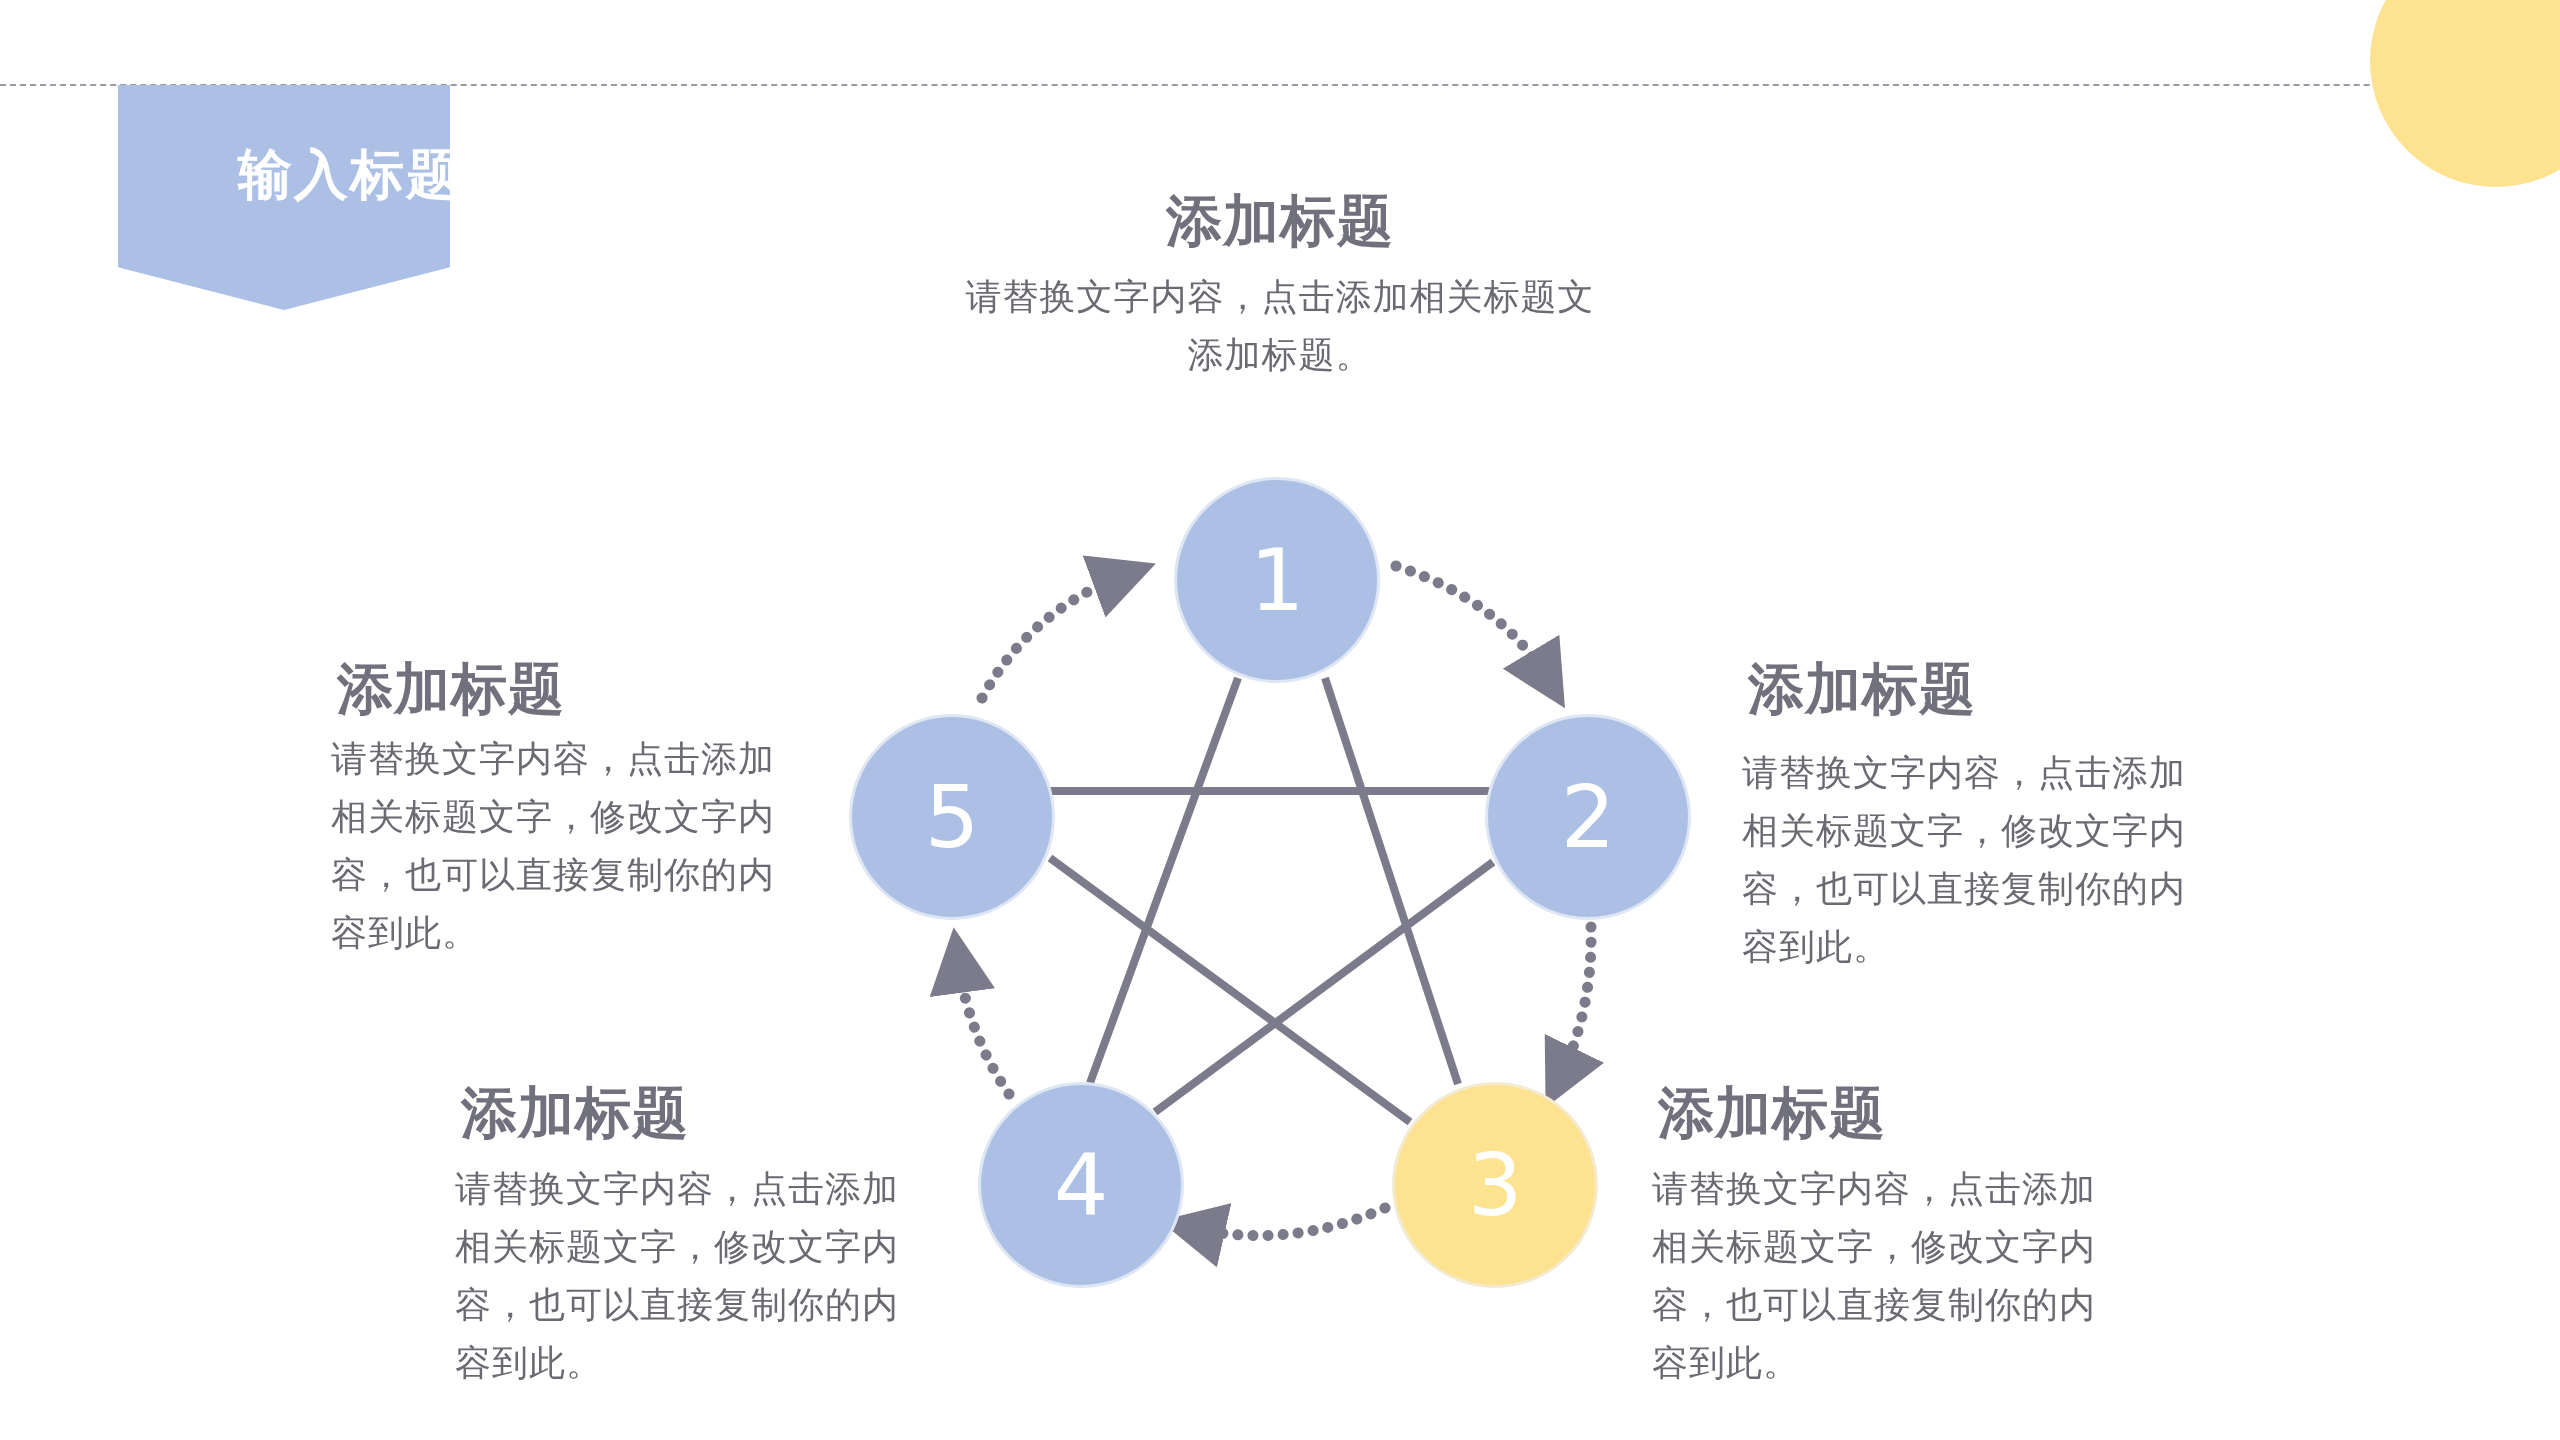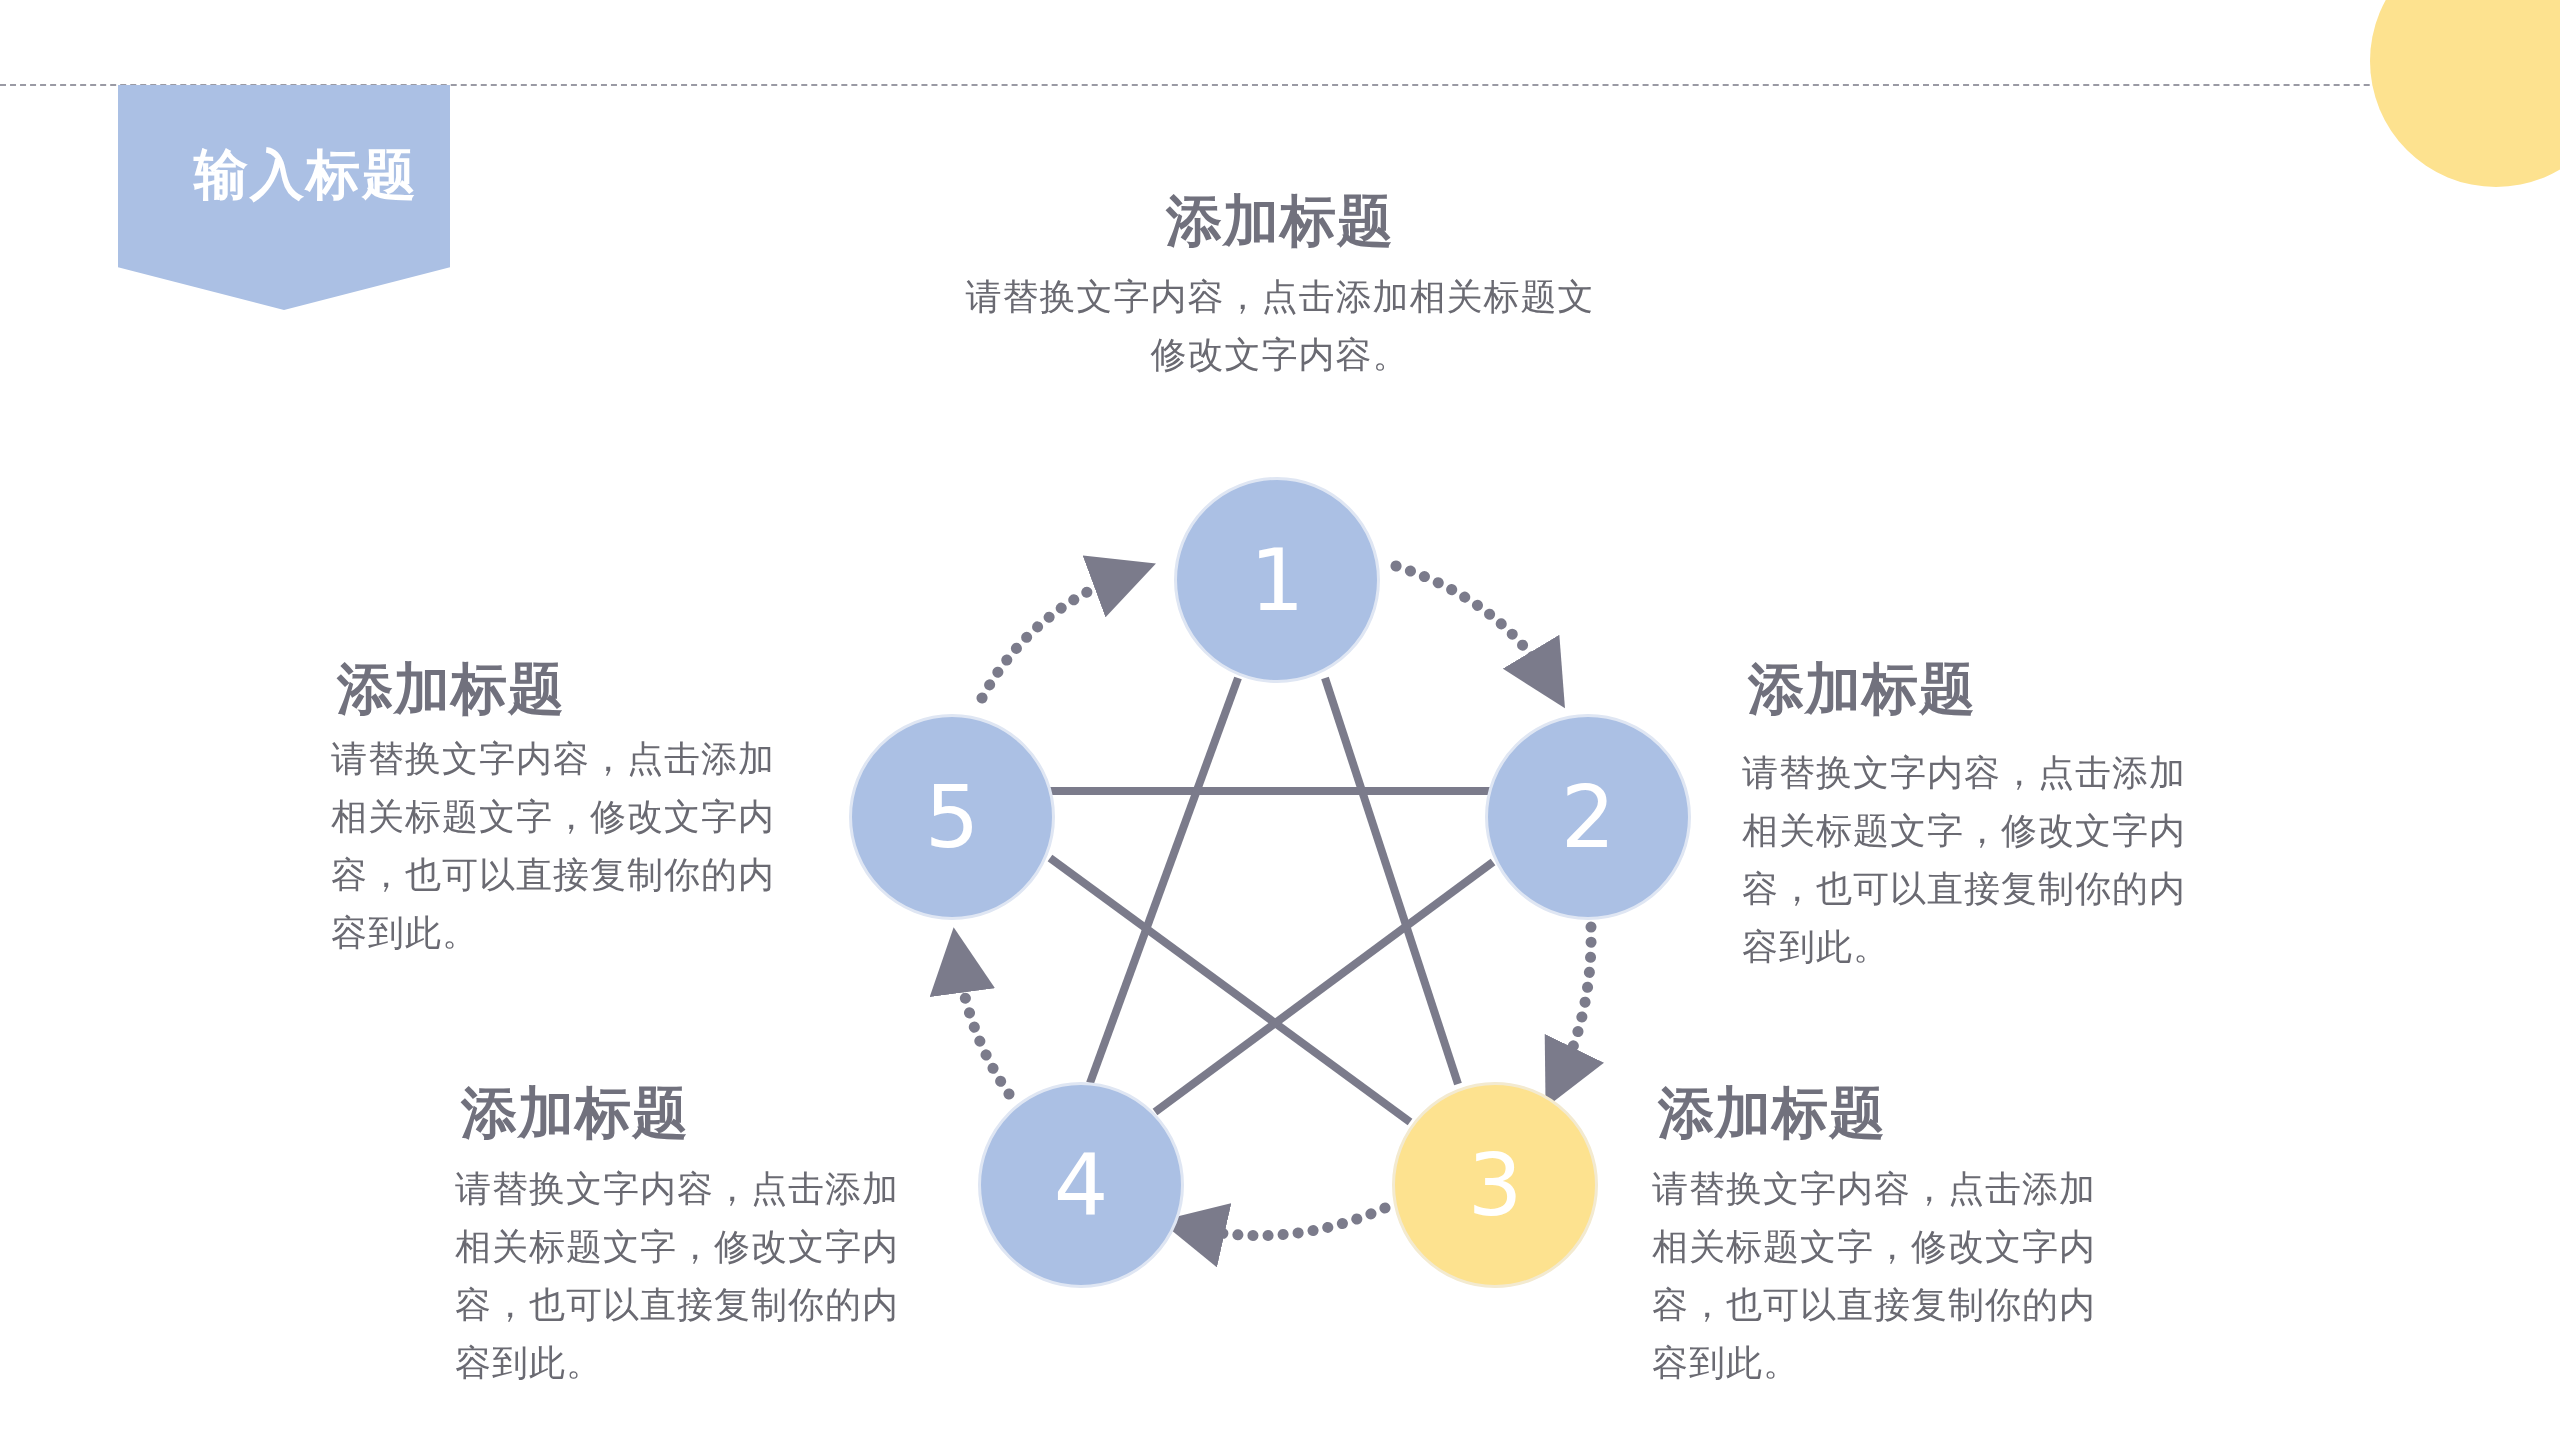--- a/index.html
+++ b/index.html
@@ -18,20 +18,21 @@
     }
     .ribbon {
       position: absolute; left: 118px; top: 85px; width: 332px; height: 225px;
       background: #abc0e4;
       clip-path: polygon(0 0, 100% 0, 100% 81%, 50% 100%, 0 81%);
     }
     .ribbon-title {
       position: absolute; left: 118px; top: 140px; width: 376px; text-align: center;
       color: #ffffff; font-weight: bold; font-size: 54px; letter-spacing: 2px;
       line-height: 70px;
+      padding-left: 44px;
     }
     svg.diagram { position: absolute; left: 0; top: 0; width: 2560px; height: 1440px; }
     .node {
       position: absolute; width: 206px; height: 206px; border-radius: 50%;
       background: #abc0e4; border: 3px solid #dfe6f3; box-sizing: border-box;
       display: flex; align-items: center; justify-content: center;
       color: #ffffff; font-size: 86px; font-family: "DejaVu Sans", sans-serif;
     }
     .node.yellow { background: #fde28f; border-color: #f3ead0; }
     .block { position: absolute; color: #6f6f78; }
@@ -90,21 +91,21 @@
   <span>4</span>
 </div>
 <div class="node" style="left:849px; top:714px;">
   <span>5</span>
 </div>
 
 <div class="block center" style="left:930px; top:188px; width:700px;">
   <div class="title">添加标题</div>
   <div class="body">
     <div>请替换文字内容，点击添加相关标题文</div>
-    <div>修改文字内容。</div>
+    <div>添加标题。</div>
   </div>
 </div>
 
 <div class="block" style="left:1742px; top:656px; width:500px;">
   <div class="title">添加标题</div>
   <div class="body" style="margin-top:22px;">
     <div>请替换文字内容，点击添加</div>
     <div>相关标题文字，修改文字内</div>
     <div>容，也可以直接复制你的内</div>
     <div>容到此。</div>

